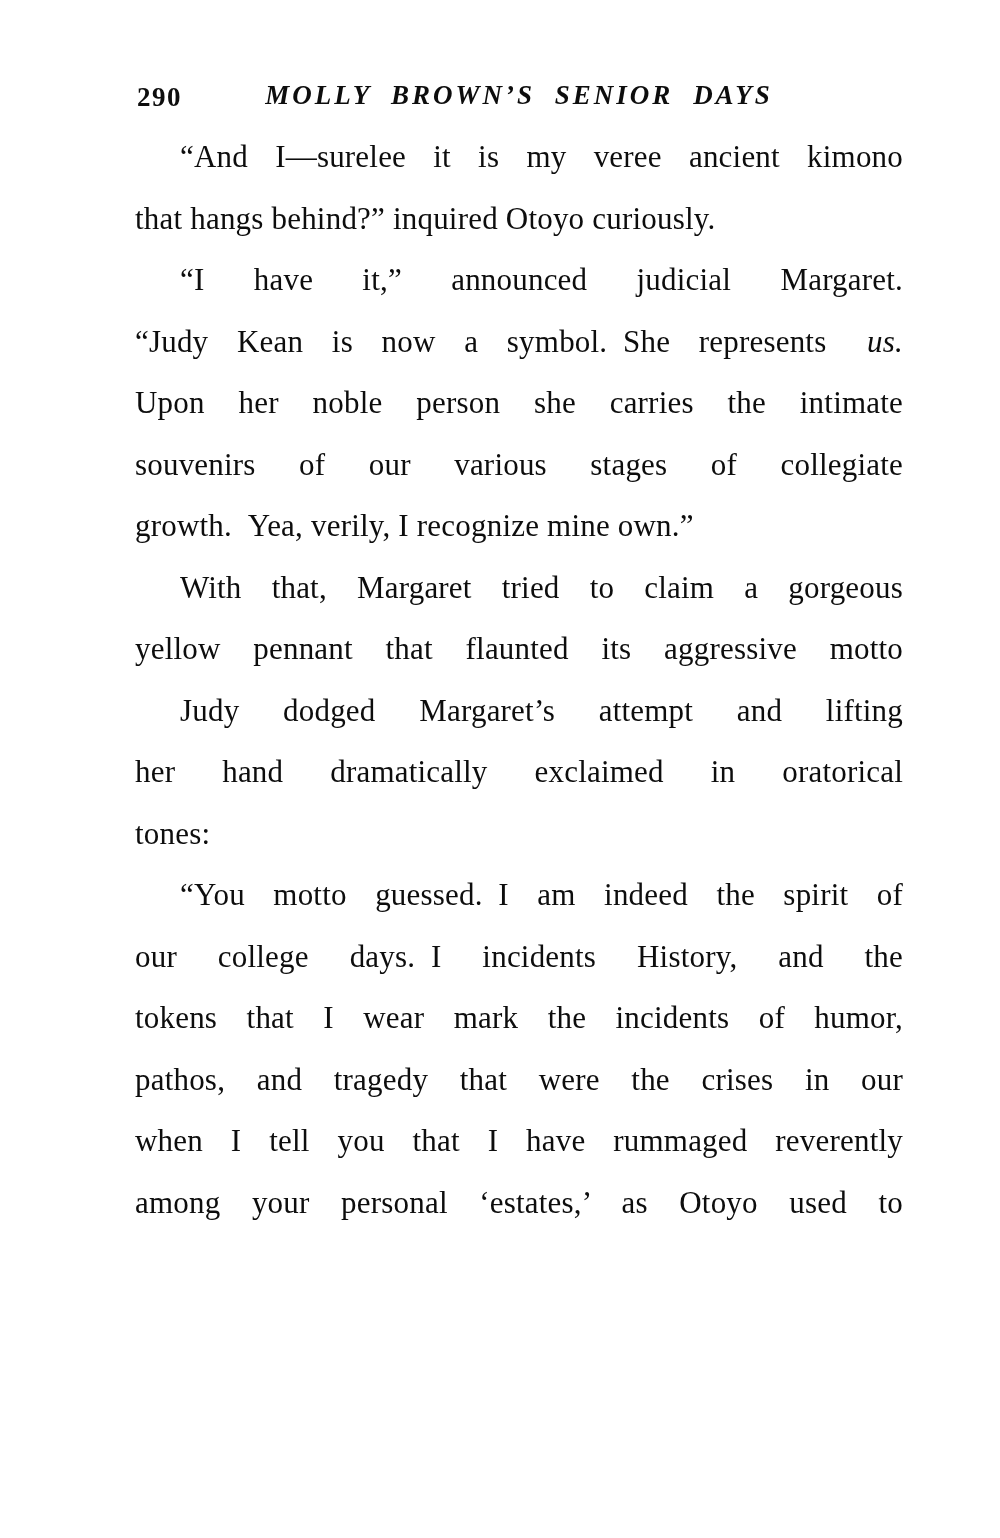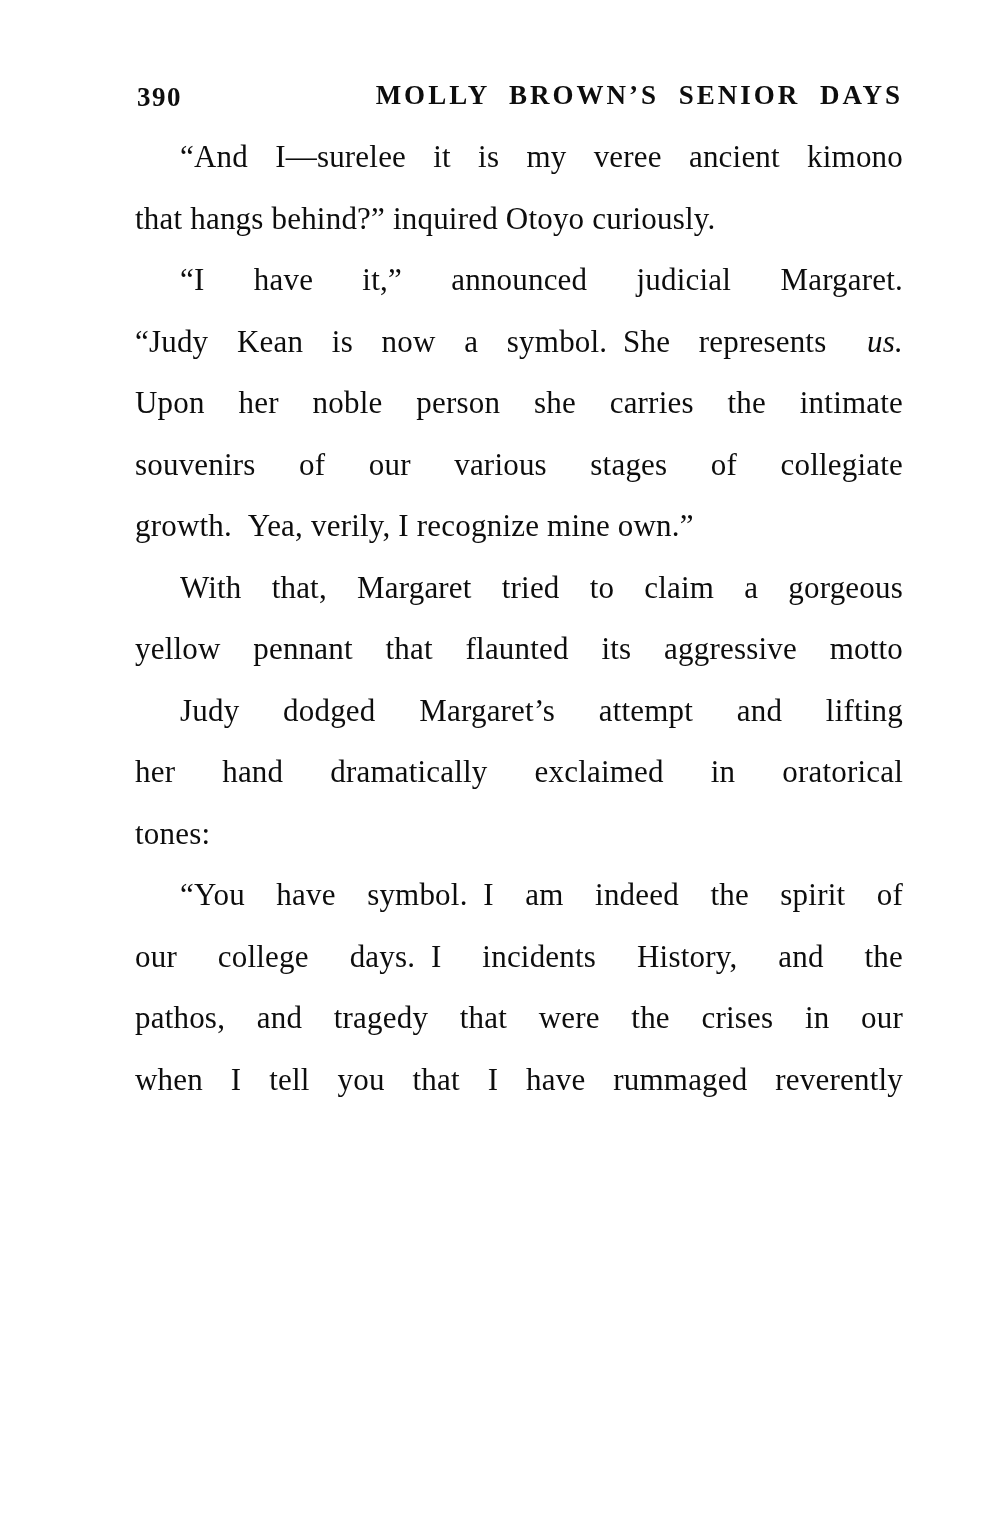--- a/index.html
+++ b/index.html
@@ -24,25 +24,26 @@
   }
   .pagenum {
     position: absolute;
     left: 2px; top: 2px;
     font-size: 27px;
     font-weight: 700;
     letter-spacing: 1.5px;
   }
   .running-title {
     display: block;
-    text-align: right;
+    text-align: center;
     font-size: 27px;
     font-weight: 700;
     letter-spacing: 3px;
     word-spacing: 10px;
+    font-style: italic;
   }
   .body-col {
     margin: 12px 0 0 135px;
     width: 768px;
     font-size: 31px;
     line-height: 61.5px;
     letter-spacing: 0.2px;
   }
   .line {
     text-align: justify;
@@ -53,34 +54,36 @@
     text-align-last: left;
   }
   .line.indent { padding-left: 45px; }
   .it { font-style: italic; margin-left: 12px; }
 </style>
 </head>
 <body>
 
 <div class="page">
   <div class="running-header">
-    <span class="pagenum">390</span>
+    <span class="pagenum">290</span>
     <span class="running-title">MOLLY BROWN’S SENIOR DAYS</span>
   </div>
   <div class="body-col">
       <div class="line indent"><span class="">“And I—surelee it is my veree ancient kimono</span></div>
       <div class="line endline"><span class="">that hangs behind?” inquired Otoyo curiously.</span></div>
       <div class="line indent"><span class="">“I have it,” announced judicial Margaret.</span></div>
       <div class="line"><span class="">“Judy Kean is now a symbol. She represents </span><span class="it">us.</span></div>
       <div class="line"><span class="">Upon her noble person she carries the intimate</span></div>
       <div class="line"><span class="">souvenirs of our various stages of collegiate</span></div>
       <div class="line endline"><span class="">growth. Yea, verily, I recognize mine own.”</span></div>
       <div class="line indent"><span class="">With that, Margaret tried to claim a gorgeous</span></div>
       <div class="line"><span class="">yellow pennant that flaunted its aggressive motto</span></div>
       <div class="line indent"><span class="">Judy dodged Margaret’s attempt and lifting</span></div>
       <div class="line"><span class="">her hand dramatically exclaimed in oratorical</span></div>
       <div class="line endline"><span class="">tones:</span></div>
-      <div class="line indent"><span class="">“You have symbol. I am indeed the spirit of</span></div>
+      <div class="line indent"><span class="">“You motto guessed. I am indeed the spirit of</span></div>
       <div class="line"><span class="">our college days. I incidents History, and the</span></div>
+      <div class="line"><span class="">tokens that I wear mark the incidents of humor,</span></div>
       <div class="line"><span class="">pathos, and tragedy that were the crises in our</span></div>
       <div class="line"><span class="">when I tell you that I have rummaged reverently</span></div>
+      <div class="line"><span class="">among your personal ‘estates,’ as Otoyo used to</span></div>
     </div>
 </div>
 
 </body></html>

